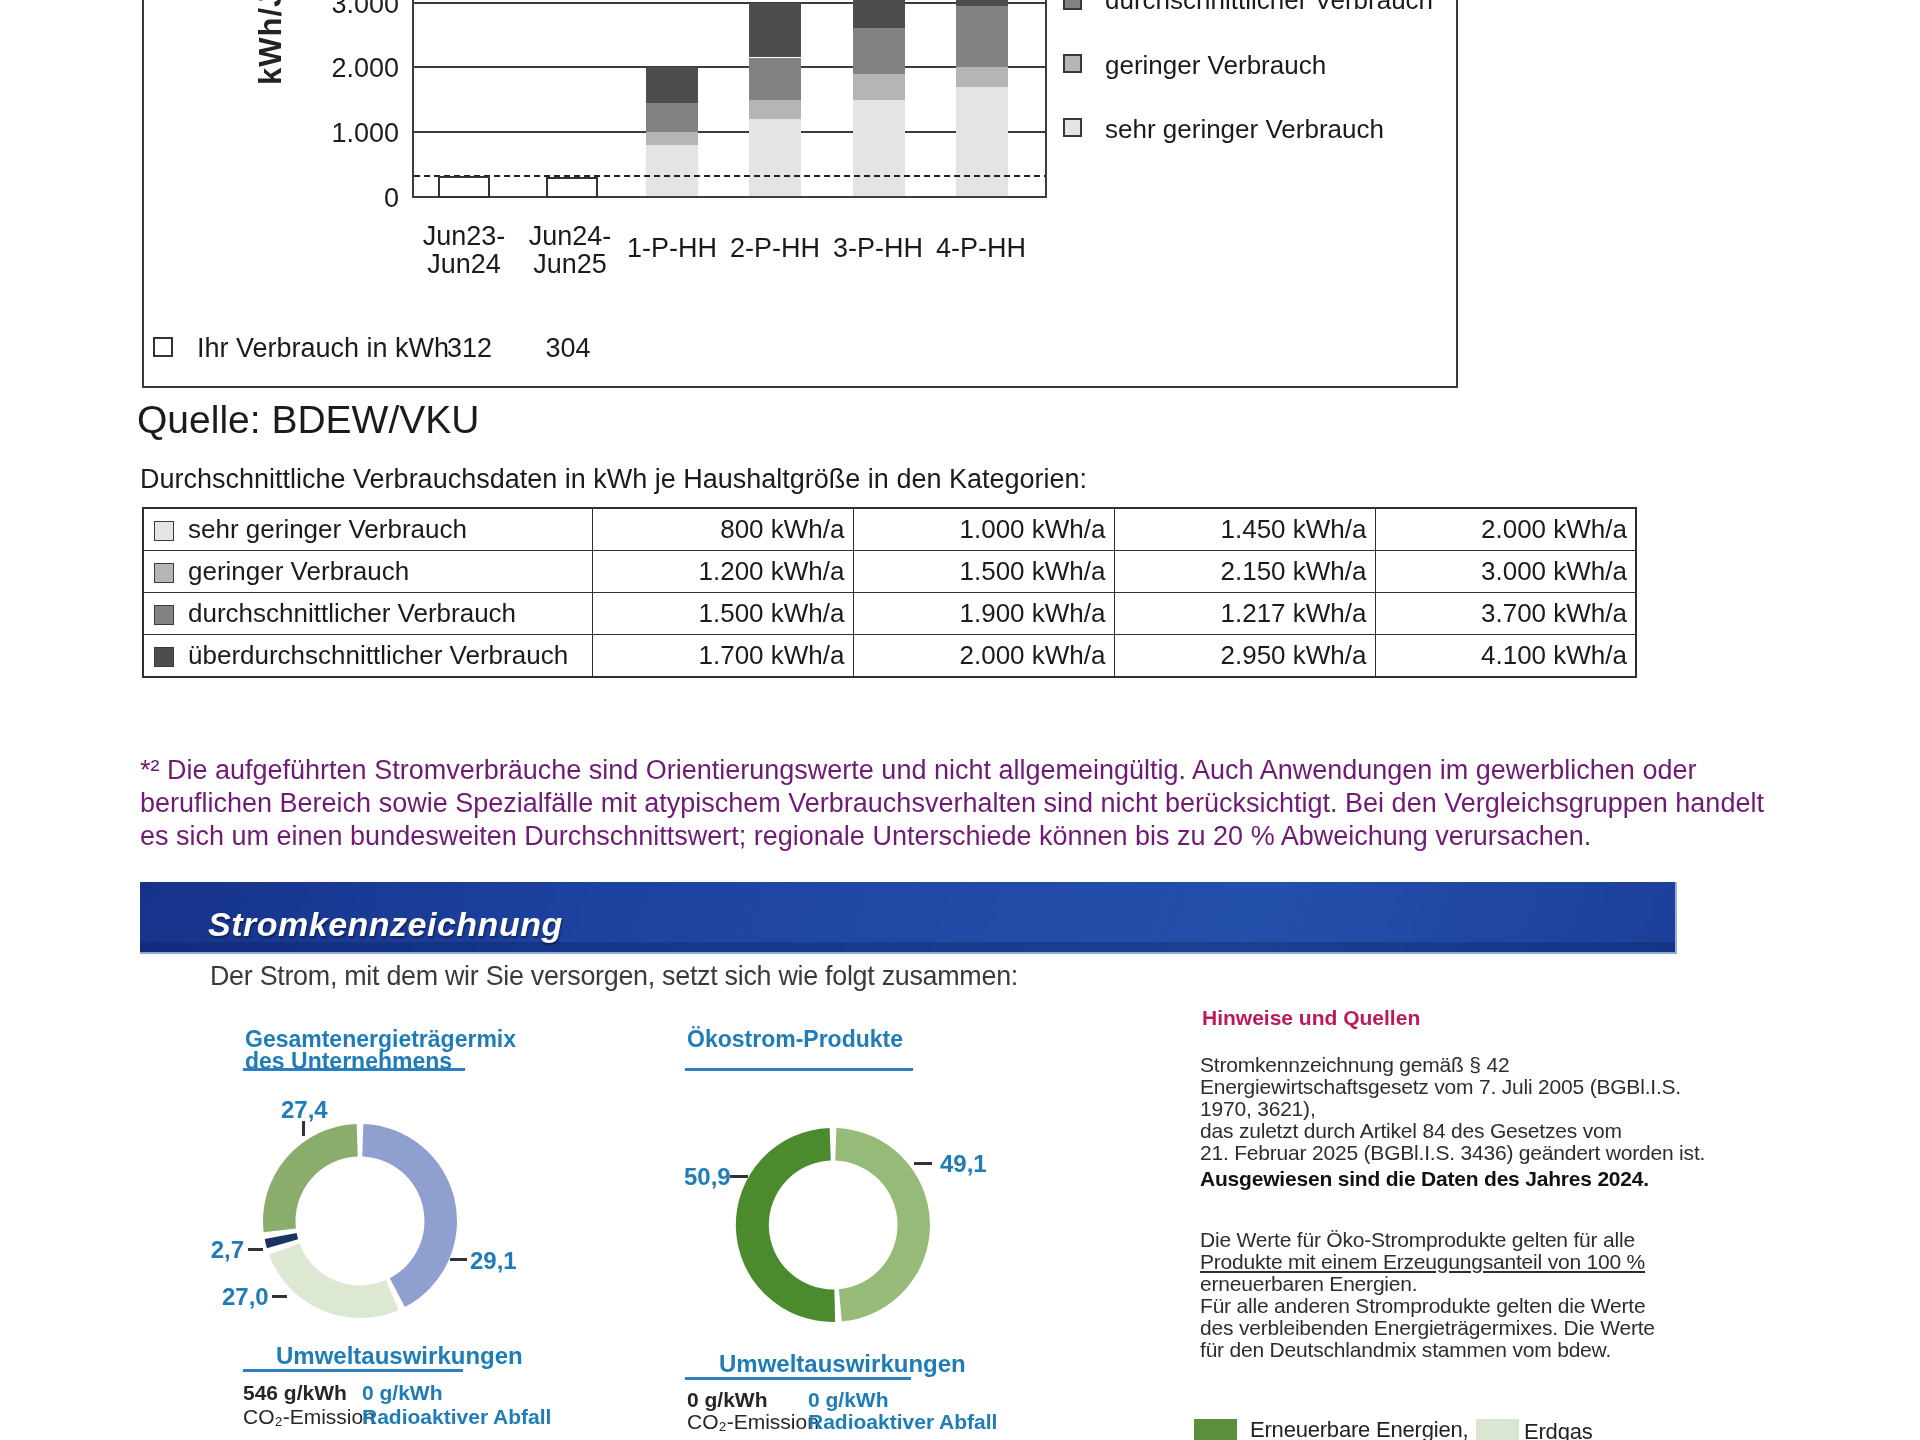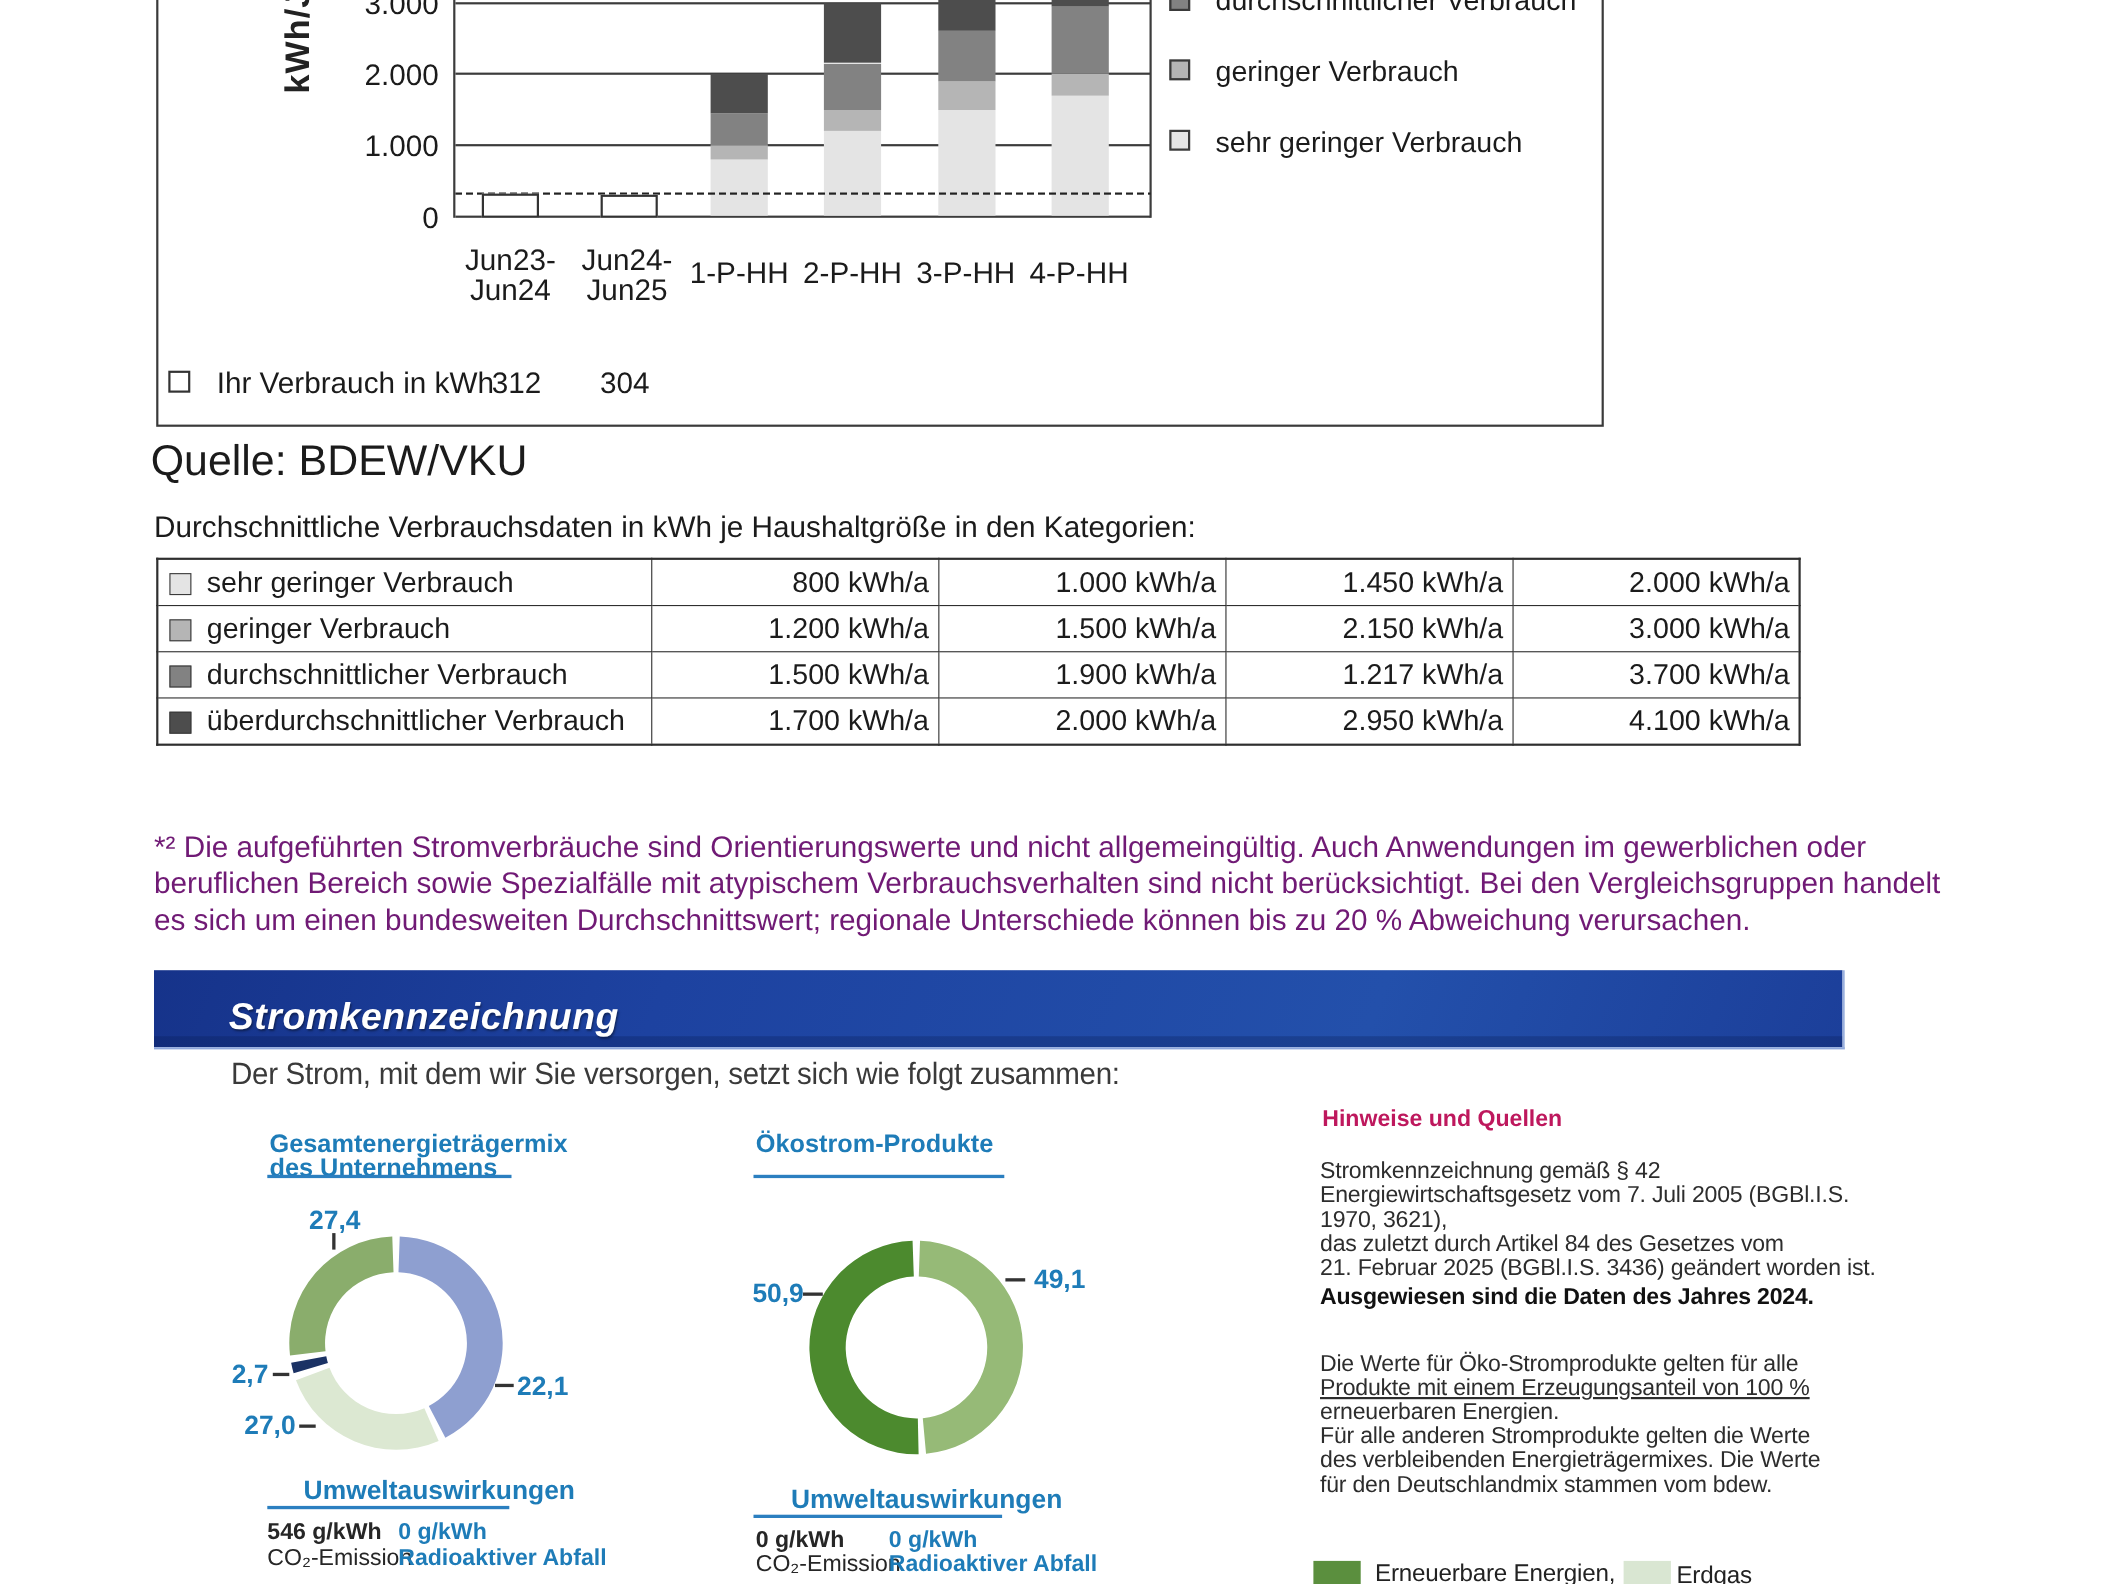--- a/index.html
+++ b/index.html
@@ -213,21 +213,21 @@
 
   <svg id="donut1" class="donut-svg" style="left:250px;top:1111px;" viewBox="0 0 220 220">
       <path d="M113.39 13.06 A97 97 0 0 1 154.88 195.99 L139.84 167.18 A64.5 64.5 0 0 0 112.25 45.54 Z" fill="#8e9fd0"></path>
       <path d="M148.77 198.91 A97 97 0 0 1 19.06 143.75 L49.53 132.44 A64.5 64.5 0 0 0 135.78 169.12 Z" fill="#dce8d2"></path>
       <path d="M16.93 137.32 A97 97 0 0 1 14.67 127.91 L46.61 121.91 A64.5 64.5 0 0 0 48.11 128.17 Z" fill="#1b3264"></path>
       <path d="M13.65 121.22 A97 97 0 0 1 106.61 13.06 L107.75 45.54 A64.5 64.5 0 0 0 45.93 117.46 Z" fill="#8aad6c"></path>
     </svg>
 
   <div class="donut-val blue" style="left:281px;top:1096px;width:46px;text-align:center;">27,4</div>
   <div class="callout-v" style="left:302px;top:1121px;height:15px;"></div>
-  <div class="donut-val blue" style="left:470px;top:1247px;">22,1</div>
+  <div class="donut-val blue" style="left:470px;top:1247px;">29,1</div>
   <div class="callout-h" style="left:450px;top:1258px;width:17px;"></div>
   <div class="donut-val blue" style="left:204px;top:1236px;width:40px;text-align:right;">2,7</div>
   <div class="callout-h" style="left:248px;top:1248px;width:15px;"></div>
   <div class="donut-val blue" style="left:222px;top:1283px;width:46px;text-align:right;">27,0</div>
   <div class="callout-h" style="left:272px;top:1295px;width:15px;"></div>
 
   <div class="umwelt-h blue" style="left:276px;top:1342px;">Umweltauswirkungen</div>
   <div class="blue-rule" style="left:243px;top:1369px;width:220px;"></div>
   <div class="env-val" style="left:243px;top:1381px;">546 g/kWh</div>
   <div class="env-lbl" style="left:243px;top:1405px;">CO₂-Emission</div>

